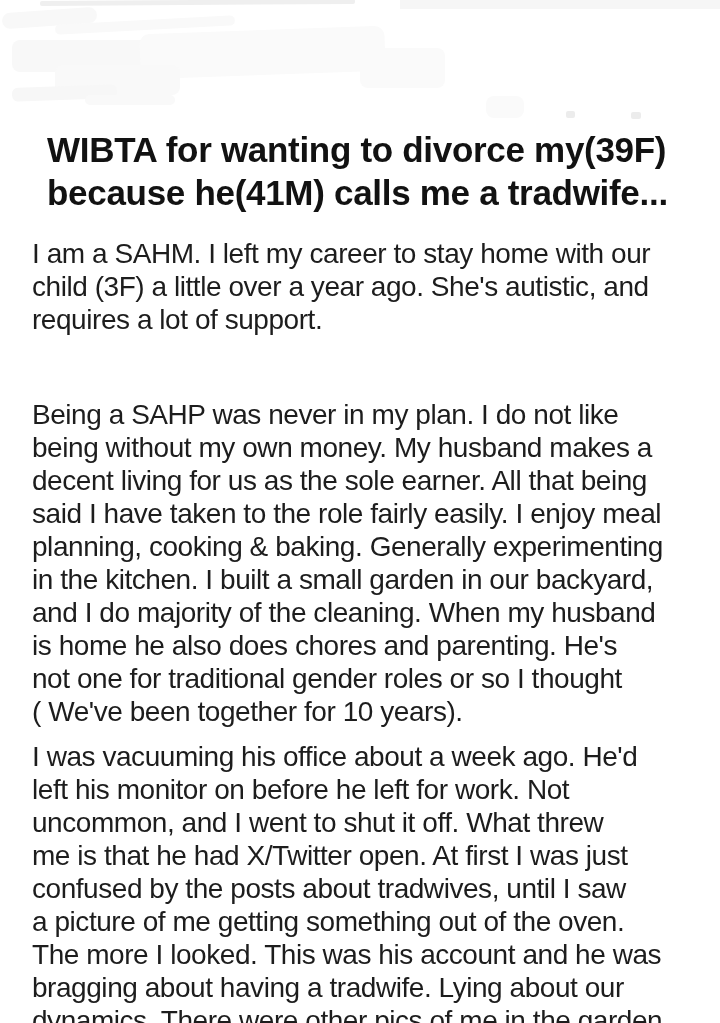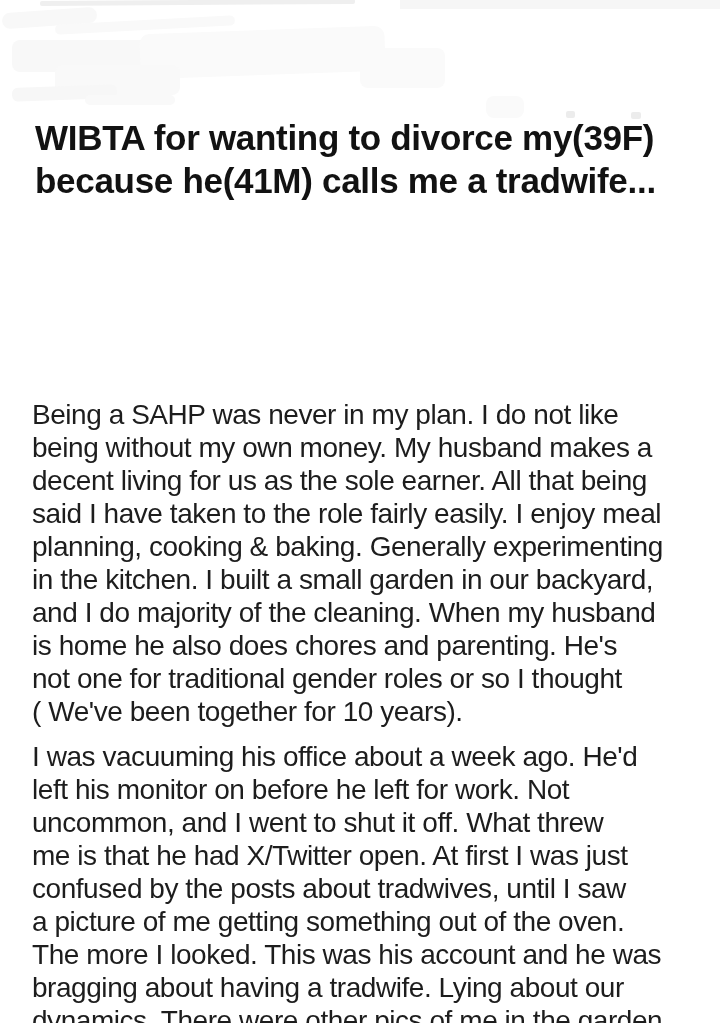--- a/index.html
+++ b/index.html
@@ -32,21 +32,21 @@
   .a-b6         { left: 360px; top: 48px;  width: 85px;  height: 40px; background: #fafafa; border-radius: 8px; }
   .a-b7         { left: 486px; top: 96px;  width: 38px;  height: 22px; background: #fafafa; border-radius: 8px; }
   .a-speck1     { left: 566px; top: 111px; width: 9px;   height: 7px;  background: #ececec; border-radius: 2px; }
   .a-speck2     { left: 631px; top: 112px; width: 10px;  height: 7px;  background: #ececec; border-radius: 2px; }
 
   
   .title {
     position: absolute;
     left: 31px;
     top: 112px;
-    margin: 4px;
+    margin: 16px;
     font-size: 35px;
     font-weight: 700;
     line-height: 43px;
     letter-spacing: -0.3px;
     color: var(--title-color, #121212);
     white-space: pre;
   }
   .para {
     position: absolute;
     left: 32px;
@@ -79,20 +79,23 @@
     <div class="artifact a-b5"></div>
     <div class="artifact a-b6"></div>
     <div class="artifact a-b7"></div>
     <div class="artifact a-speck1"></div>
     <div class="artifact a-speck2"></div>
   </div>
 
   <h1 class="title">WIBTA for wanting to divorce my(39F)
 because he(41M) calls me a tradwife...</h1>
 
+  <p class="para para-1">I am a SAHM. I left my career to stay home with our
+child (3F) a little over a year ago. She's autistic, and
+requires a lot of support.</p>
 
   <p class="para para-2">Being a SAHP was never in my plan. I do not like
 being without my own money. My husband makes a
 decent living for us as the sole earner. All that being
 said I have taken to the role fairly easily. I enjoy meal
 planning, cooking &amp; baking. Generally experimenting
 in the kitchen. I built a small garden in our backyard,
 and I do majority of the cleaning. When my husband
 is home he also does chores and parenting. He's
 not one for traditional gender roles or so I thought

